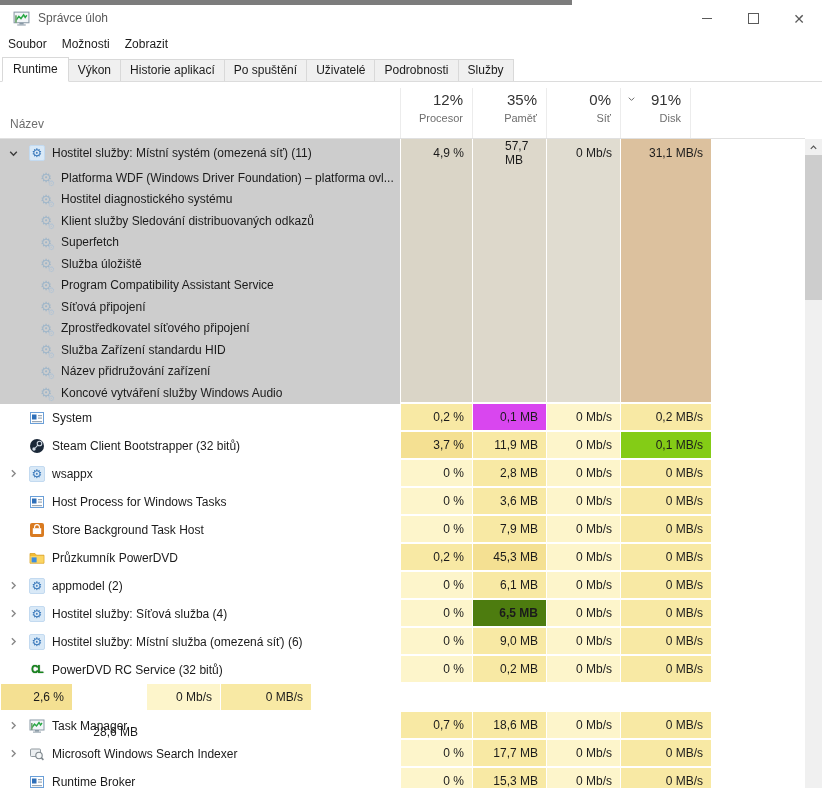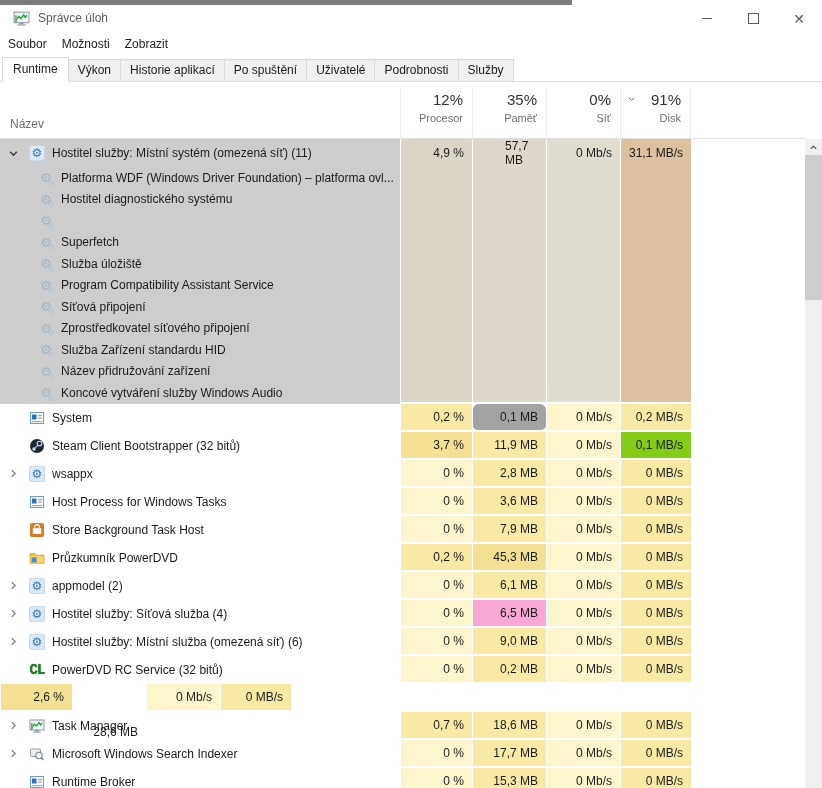--- a/index.html
+++ b/index.html
@@ -45,37 +45,37 @@
 
   
   .rows{position:absolute;left:0;top:139px;right:17px;bottom:0;overflow:hidden;background:#fff;}
   .row{display:flex;height:28px;}
   .row.child{height:21.5px;}
   .cell{box-sizing:border-box;}
   .name-cell{width:400px;display:flex;align-items:center;overflow:hidden;white-space:nowrap;}
   .vcell{border-left:1px solid #fff;display:flex;align-items:center;justify-content:flex-end;
          padding-right:8px;color:#1b1b1b;}
   .row.sep .vcell{border-bottom:2px solid #fff;}
-  .c-cpu{width:72px;} .c-mem{width:74px;} .c-net{width:74px;} .c-disk{width:71px;}
+  .c-cpu{width:72px;} .c-mem{width:74px;} .c-net{width:74px;} .c-disk{width:91px;}
   .row.selected .name-cell{background:#cdcdcd;}
   .chev{width:14px;height:14px;margin-left:6px;flex:0 0 14px;display:flex;align-items:center;justify-content:center;}
   .chev.placeholder{visibility:hidden;}
   .icon{width:16px;height:16px;margin-left:9px;margin-right:7px;flex:0 0 16px;position:relative;
         display:flex;align-items:center;justify-content:center;}
   .row.child .name-cell{padding-left:38px;}
   .row.child .icon{margin-left:0;}
   .icon svg{display:block;}
   .tile{width:16px;height:16px;border-radius:2px;background:#d9e9f7;border:1px solid #c3daf0;
         box-sizing:border-box;display:flex;align-items:center;justify-content:center;
         color:#3a79bb;font-size:12px;line-height:1;}
   .gearset{color:#9fb6c9;font-size:13px;line-height:1;position:relative;width:16px;height:16px;
            display:flex;align-items:center;justify-content:center;}
   .gearset .g2{position:absolute;right:-1px;bottom:-2px;font-size:8px;color:#b3c4d4;}
-  .cl-logo{font-weight:bold;font-size:14px;color:#14881c;letter-spacing:-1px;
-           text-shadow:0 0 1px #063d08;font-family:Liberation Mono, monospace;}
+  .cl-logo{font-weight:bold;font-size:10px;color:#14881c;letter-spacing:-1px;
+           text-shadow:0 0 1px #063d08;font-family:Liberation Sans, sans-serif;}
 
   
   .scrollbar{position:absolute;right:0;top:139px;bottom:0;width:17px;background:#f0f0f0;}
   .sb-btn{height:16px;display:flex;align-items:center;justify-content:center;}
   .sb-thumb{position:absolute;left:0;top:16px;width:17px;height:145px;background:#cdcdcd;}
 </style>
 </head>
 <body>
 
 <div class="app">
@@ -185,20 +185,21 @@
         <div class="cell vcell c-cpu" style="background: rgb(218, 213, 199);"></div>
         <div class="cell vcell c-mem" style="background: rgb(221, 216, 203);"></div>
         <div class="cell vcell c-net" style="background: rgb(224, 220, 208);"></div>
         <div class="cell vcell c-disk" style="background: rgb(220, 193, 158);"></div>
       </div>
       <div class="row child selected">
         <div class="cell name-cell">
           <span class="icon">
             <span class="gearset">⚙<span class="g2">⚙</span></span>
           </span>
+          <span class="label">Klient služby Sledování distribuovaných odkazů</span>
         </div>
         <div class="cell vcell c-cpu" style="background: rgb(218, 213, 199);"></div>
         <div class="cell vcell c-mem" style="background: rgb(221, 216, 203);"></div>
         <div class="cell vcell c-net" style="background: rgb(224, 220, 208);"></div>
         <div class="cell vcell c-disk" style="background: rgb(220, 193, 158);"></div>
       </div>
       <div class="row child selected">
         <div class="cell name-cell">
           <span class="icon">
             <span class="gearset">⚙<span class="g2">⚙</span></span>
@@ -304,21 +305,21 @@
                 <rect x="3" y="4.5" width="4.5" height="5" fill="#2f6fb8"></rect>
                 <rect x="9" y="5" width="4" height="1.2" fill="#9aa7b4"></rect>
                 <rect x="9" y="7.5" width="4" height="1.2" fill="#9aa7b4"></rect>
                 <rect x="3" y="11" width="10" height="1.2" fill="#9aa7b4"></rect>
               </svg>
             </span>
           </span>
           <span class="label">System</span>
         </div>
         <div class="cell vcell c-cpu" style="background: rgb(248, 233, 164);">0,2 %</div>
-        <div class="cell vcell c-mem" style="background: #a3a3a3; border-radius: 6px;">0,1 MB</div>
+        <div class="cell vcell c-mem" style="background: #d946ef;">0,1 MB</div>
         <div class="cell vcell c-net" style="background: rgb(253, 245, 203);">0 Mb/s</div>
         <div class="cell vcell c-disk" style="background: rgb(248, 233, 164);">0,2 MB/s</div>
       </div>
       <div class="row sep">
         <div class="cell name-cell">
           <span class="chev placeholder"></span>
           <span class="icon">
             <span class="icon-svg">
               <svg width="16" height="16" viewBox="0 0 16 16">
                 <circle cx="8" cy="8" r="7" fill="#1b2838"></circle>
@@ -434,21 +435,21 @@
             <svg width="11" height="11" viewBox="0 0 10 10">
               <polyline points="3.5,2 6.5,5 3.5,8" fill="none" stroke="#8a8a8a" stroke-width="1.3"></polyline>
             </svg>
           </span>
           <span class="icon">
             <span class="tile">⚙</span>
           </span>
           <span class="label">Hostitel služby: Síťová služba (4)</span>
         </div>
         <div class="cell vcell c-cpu" style="background: rgb(253, 245, 203);">0 %</div>
-        <div class="cell vcell c-mem" style="background: #f9a8d4;">6,5 MB</div>
+        <div class="cell vcell c-mem" style="background: #4d7c0f; font-weight: bold;">6,5 MB</div>
         <div class="cell vcell c-net" style="background: rgb(253, 245, 203);">0 Mb/s</div>
         <div class="cell vcell c-disk" style="background: rgb(248, 233, 164);">0 MB/s</div>
       </div>
       <div class="row sep">
         <div class="cell name-cell">
           <span class="chev">
             <svg width="11" height="11" viewBox="0 0 10 10">
               <polyline points="3.5,2 6.5,5 3.5,8" fill="none" stroke="#8a8a8a" stroke-width="1.3"></polyline>
             </svg>
           </span>

